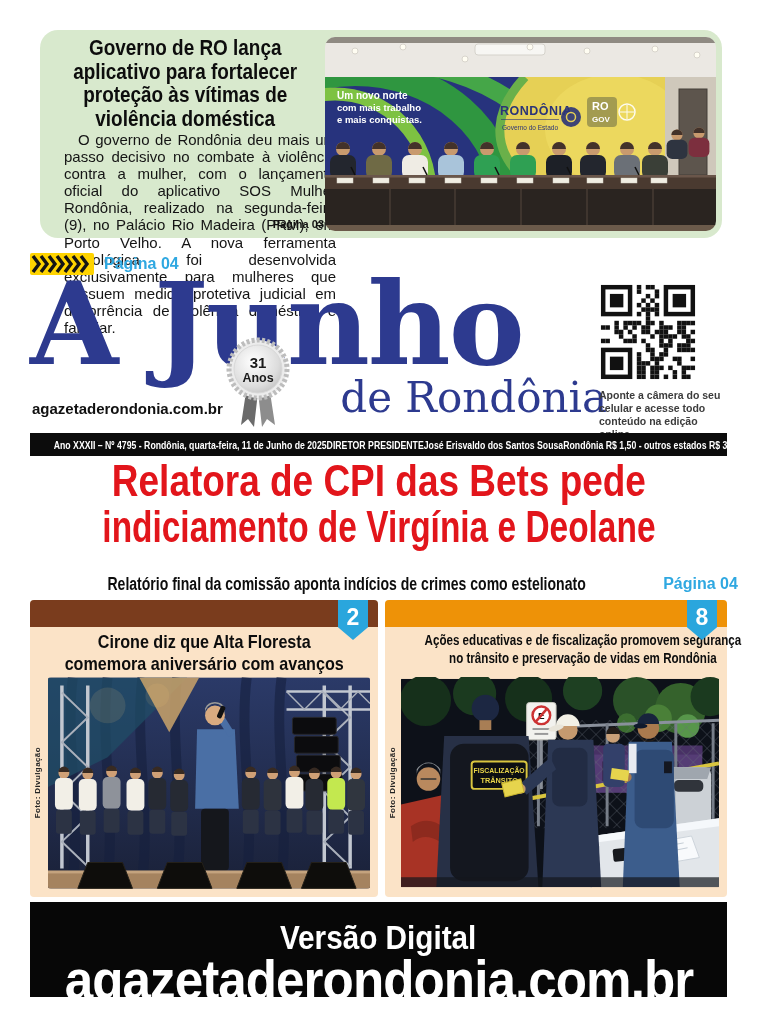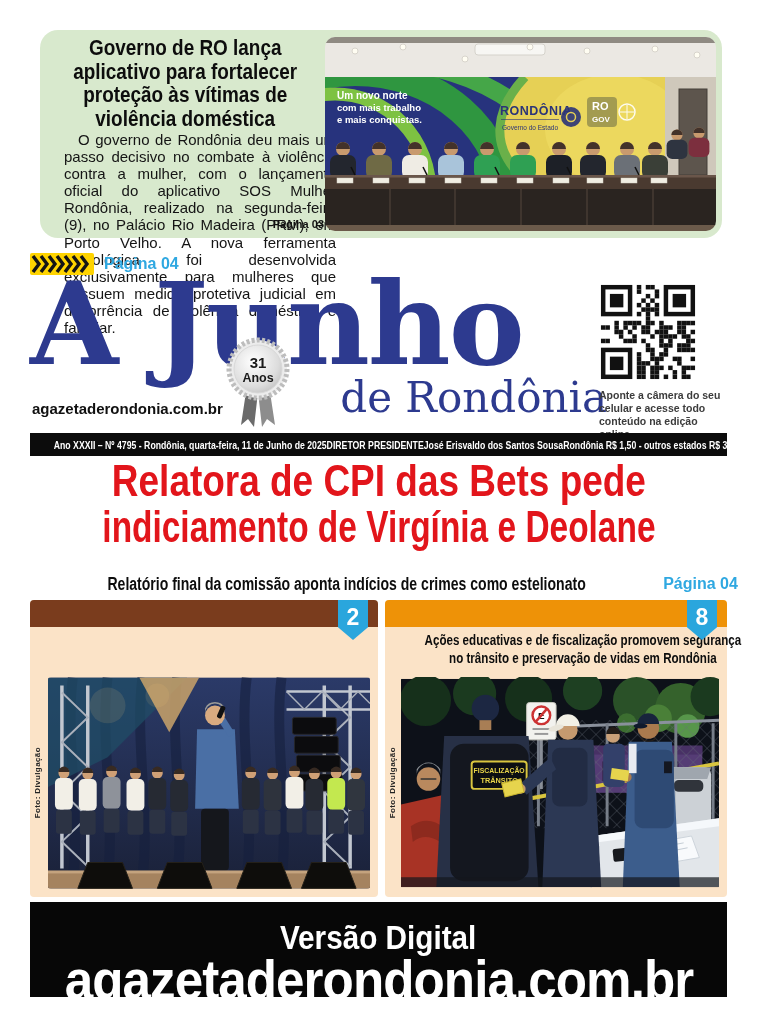--- a/index.html
+++ b/index.html
@@ -428,20 +428,26 @@
     </svg>
     <div class="teaser-mid">
       <span class="cond">Relatório final da comissão aponta indícios de crimes como estelionato</span>
     </div>
     <span class="pref">Página 04</span>
   </div>
 
   <div class="abs panel" id="panel-left">
     <div class="panel-bar"></div>
     <div class="pagebadge">2</div>
+    <div class="panel-head">
+      <span class="cond">
+        <span>Cirone diz que Alta Floresta</span><br>
+        <span>comemora aniversário com avanços</span>
+      </span>
+    </div>
     <div class="credit">
         <span>Foto: Divulgação</span>
       </div>
     <div class="panel-photo">
       <svg width="322" height="212" viewBox="0 0 324 212">
         <defs>
           <linearGradient id="lg1" x1="0" y1="0" x2="0" y2="1">
             <stop offset="0%" stop-color="#2b3a68"></stop>
               <stop offset="100%" stop-color="#1a2138"></stop>
           </linearGradient>

